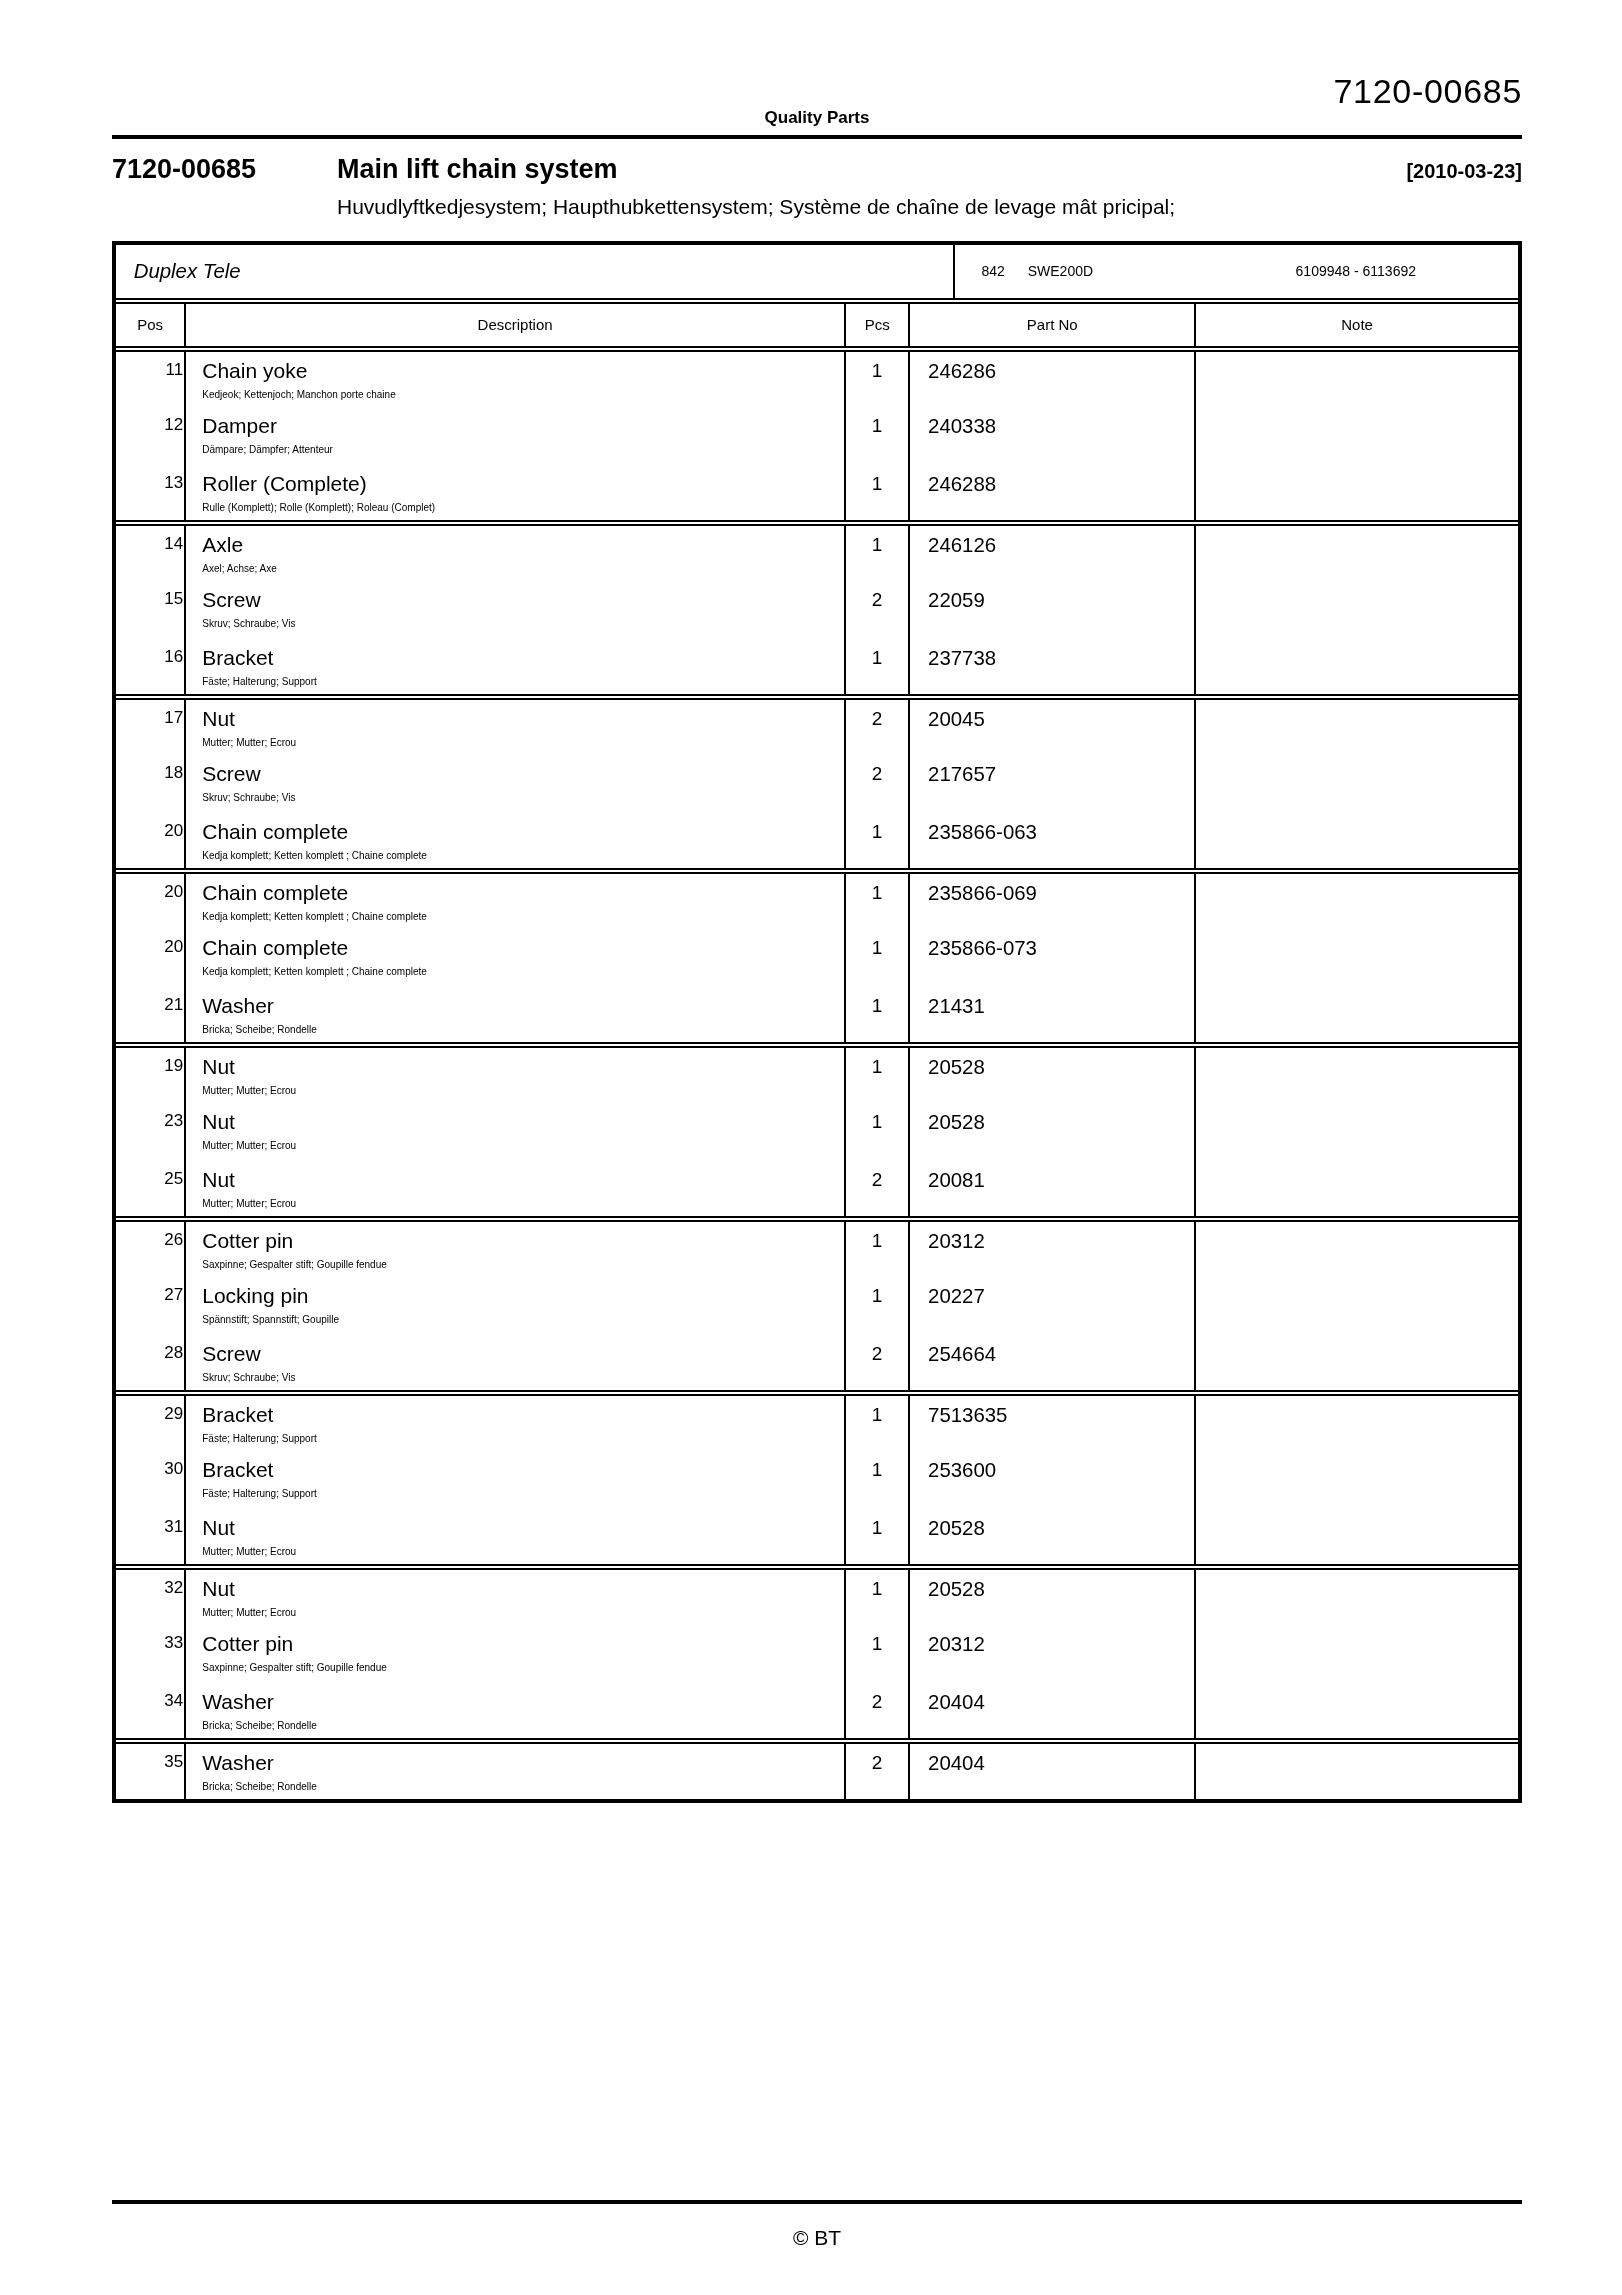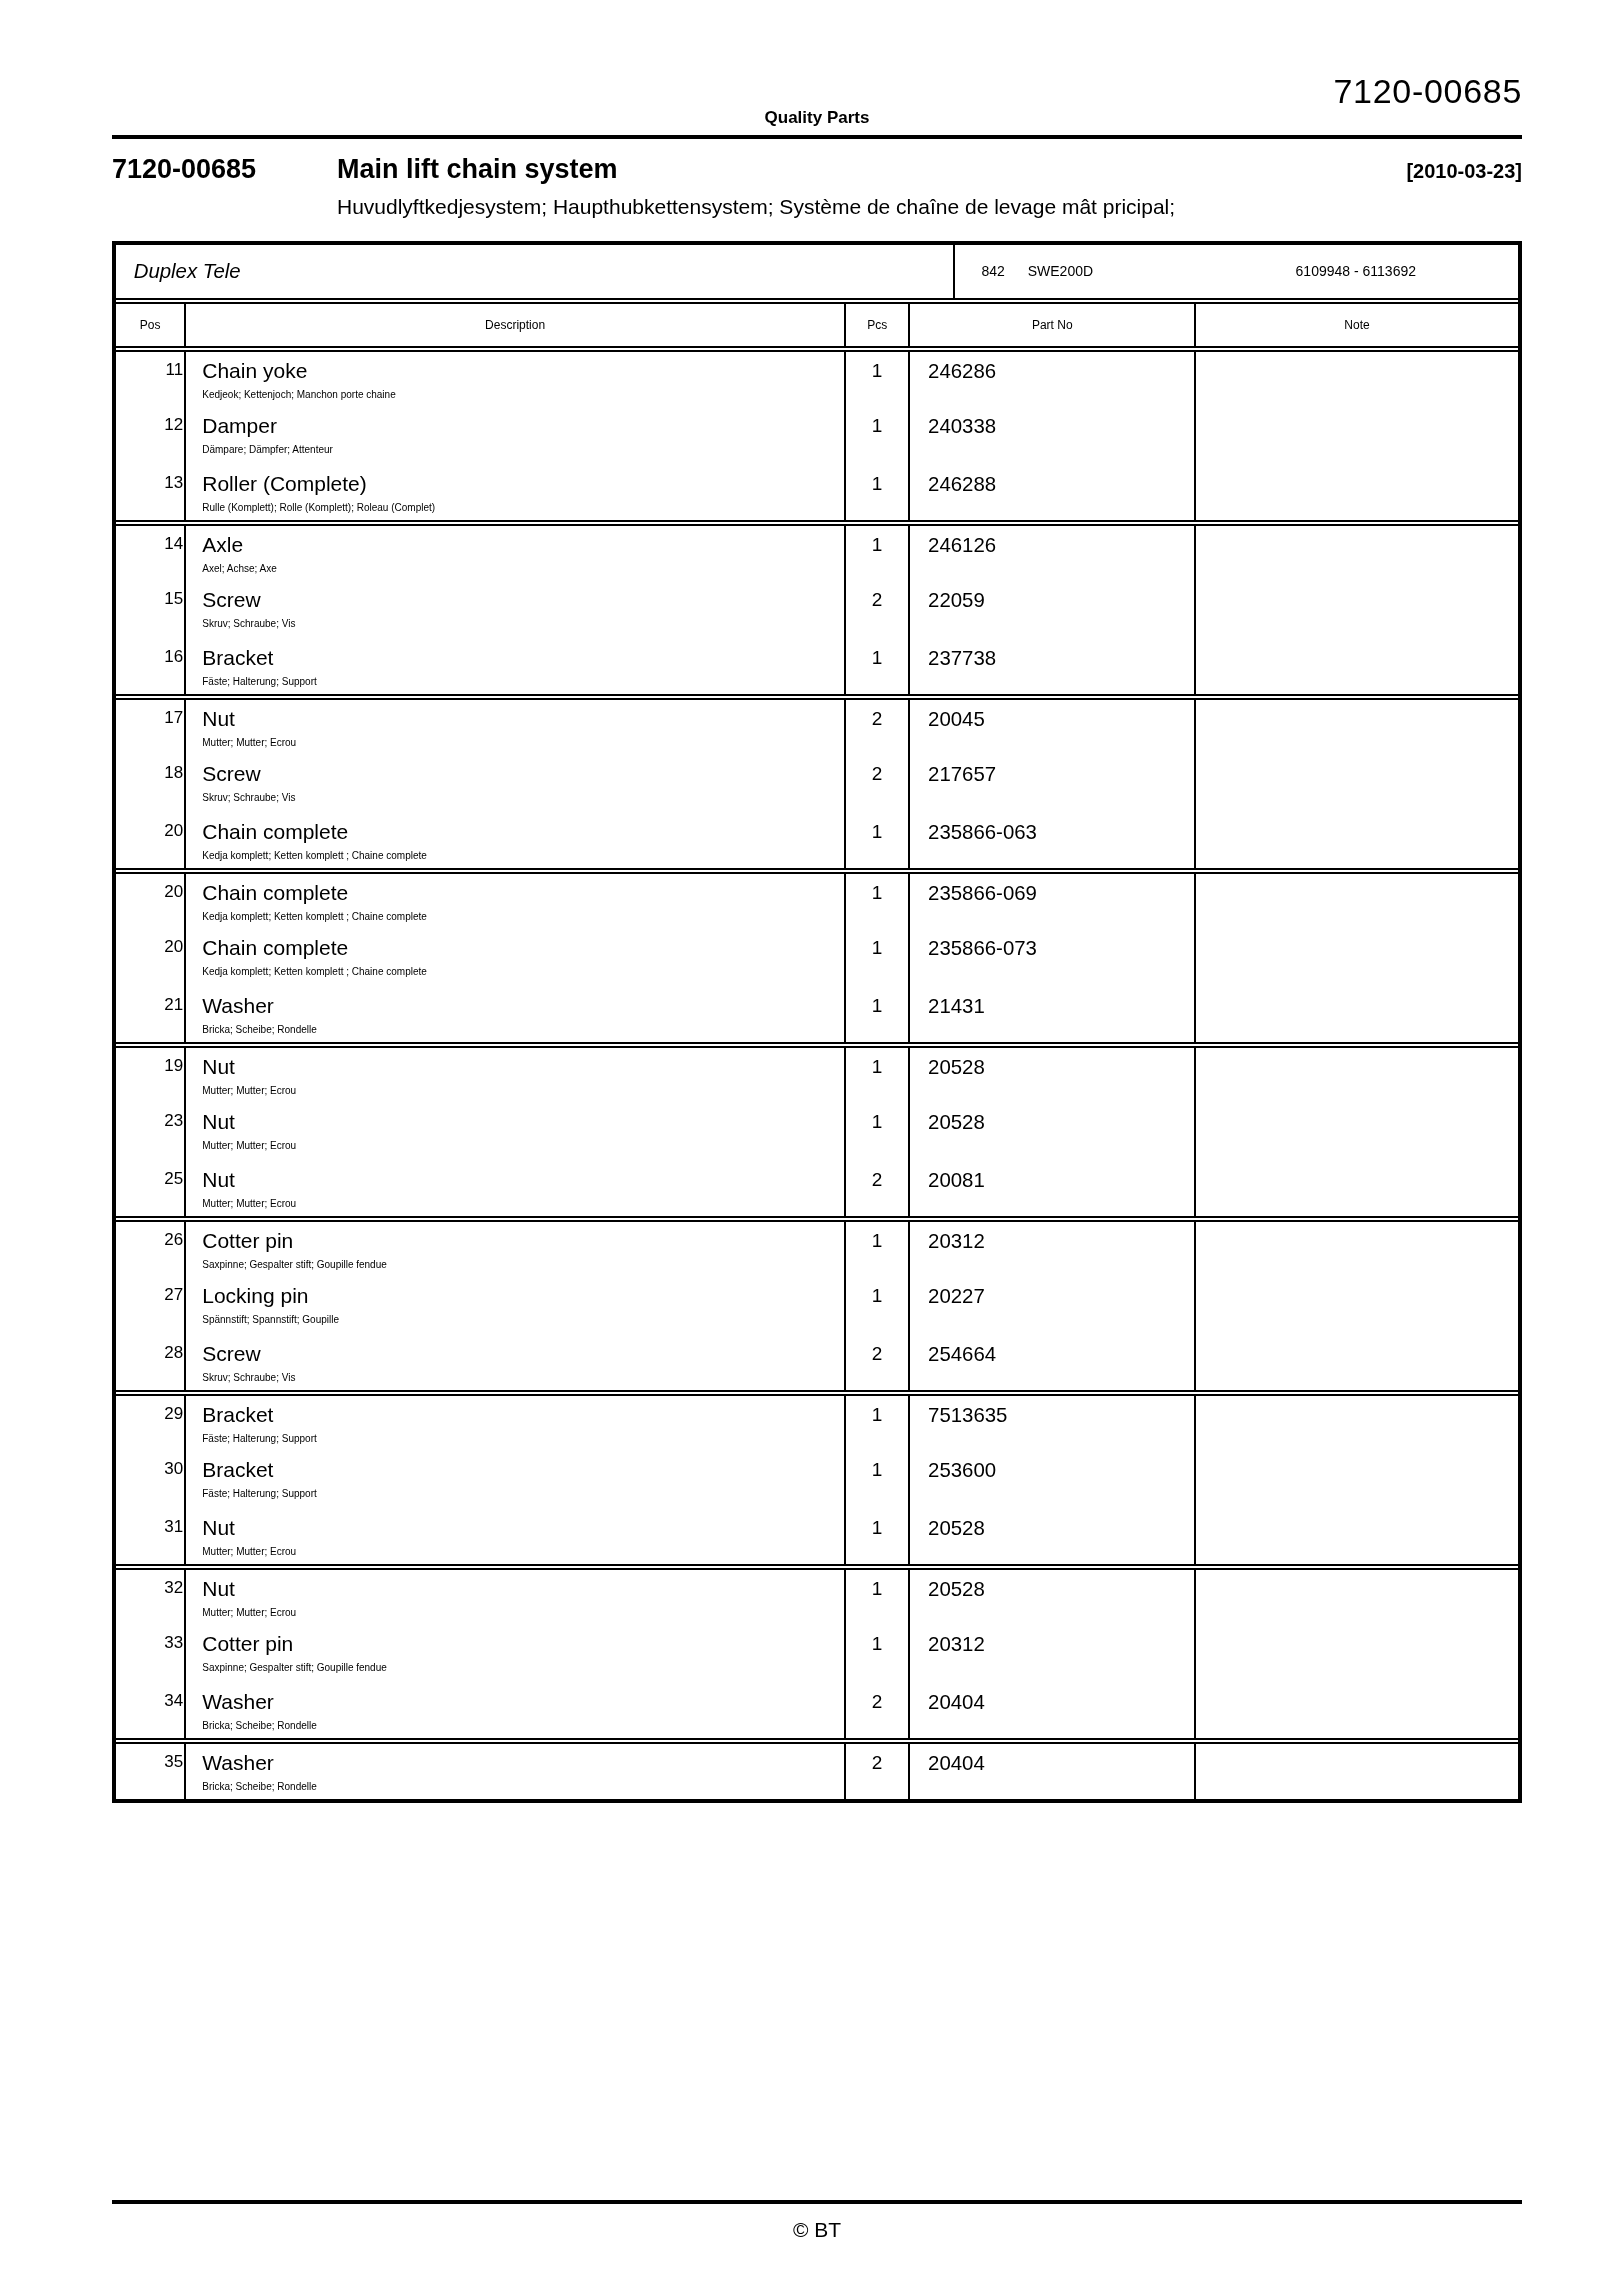--- a/index.html
+++ b/index.html
@@ -69,40 +69,40 @@
   table.grid {
     width: 100%;
     border-collapse: collapse;
     table-layout: fixed;
   }
   table.grid thead { border-bottom: 6.8px double #000; }
   table.grid tbody { border-top: 6.8px double #000; }
   table.grid th, table.grid td { border-right: 2px solid #000; }
   table.grid th:last-child, table.grid td:last-child { border-right: none; }
   table.grid th {
-    font-weight: normal; font-size: 12px;
+    font-weight: normal; font-size: 15px;
     height: 40px; vertical-align: middle; text-align: center;
   }
   table.grid td {
     height: 58px; box-sizing: border-box;
     vertical-align: top; padding-top: 8.9px;
   }
   .pos-cell  { text-align: right; font-size: 17px; }
   .desc-main { font-size: 21px; padding-left: 15px; line-height: 1; }
   .desc-sub  { font-size: 10px; padding-left: 15px; margin-top: 8.9px; line-height: 1; }
   .pcs-cell  { text-align: center; font-size: 19px; }
   .part-cell { font-size: 20.4px; padding-left: 17.7px; }
   .note-cell { font-size: 19px; }
   
   .footer {
     position: absolute; left: 112px; right: 100px; top: 2200px;
     border-top: 4.8px solid #000;
     text-align: center;
   }
-  .footer span { display: inline-block; margin-top: 14px; font-size: 21px; }
+  .footer span { display: inline-block; margin-top: 22px; font-size: 21px; }
 </style>
 </head>
 <body>
 
 <div class="doc">
 
   <div class="top-header">
     <div class="qp">Quality Parts</div>
     <div class="doc-num">7120-00685</div>
   </div>

